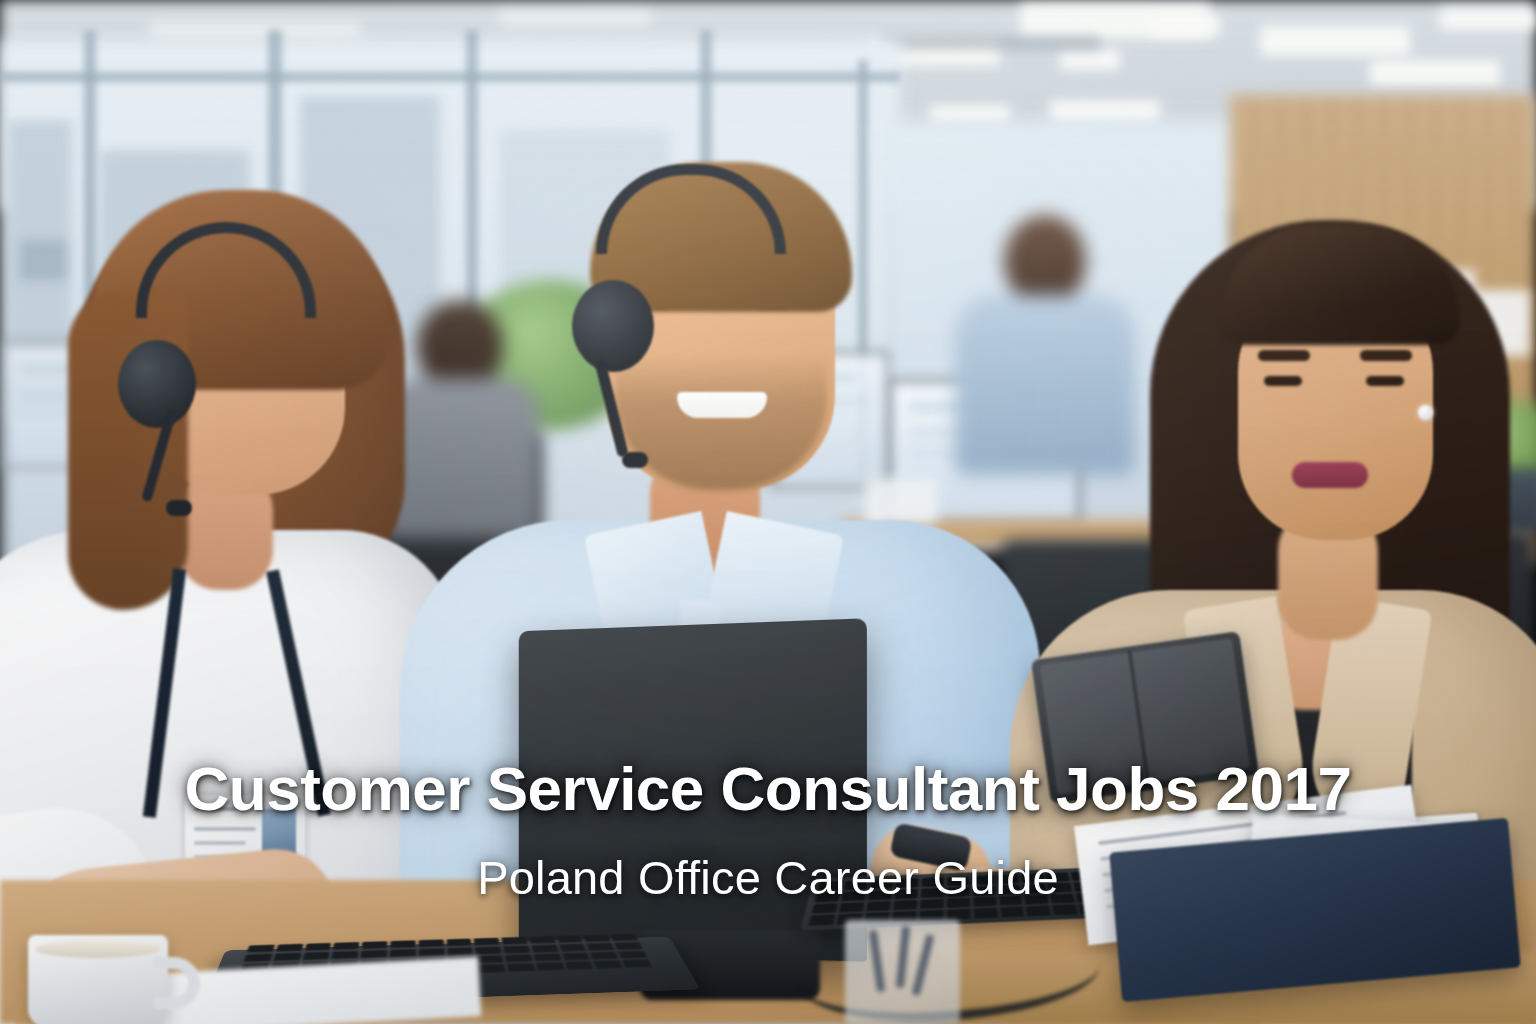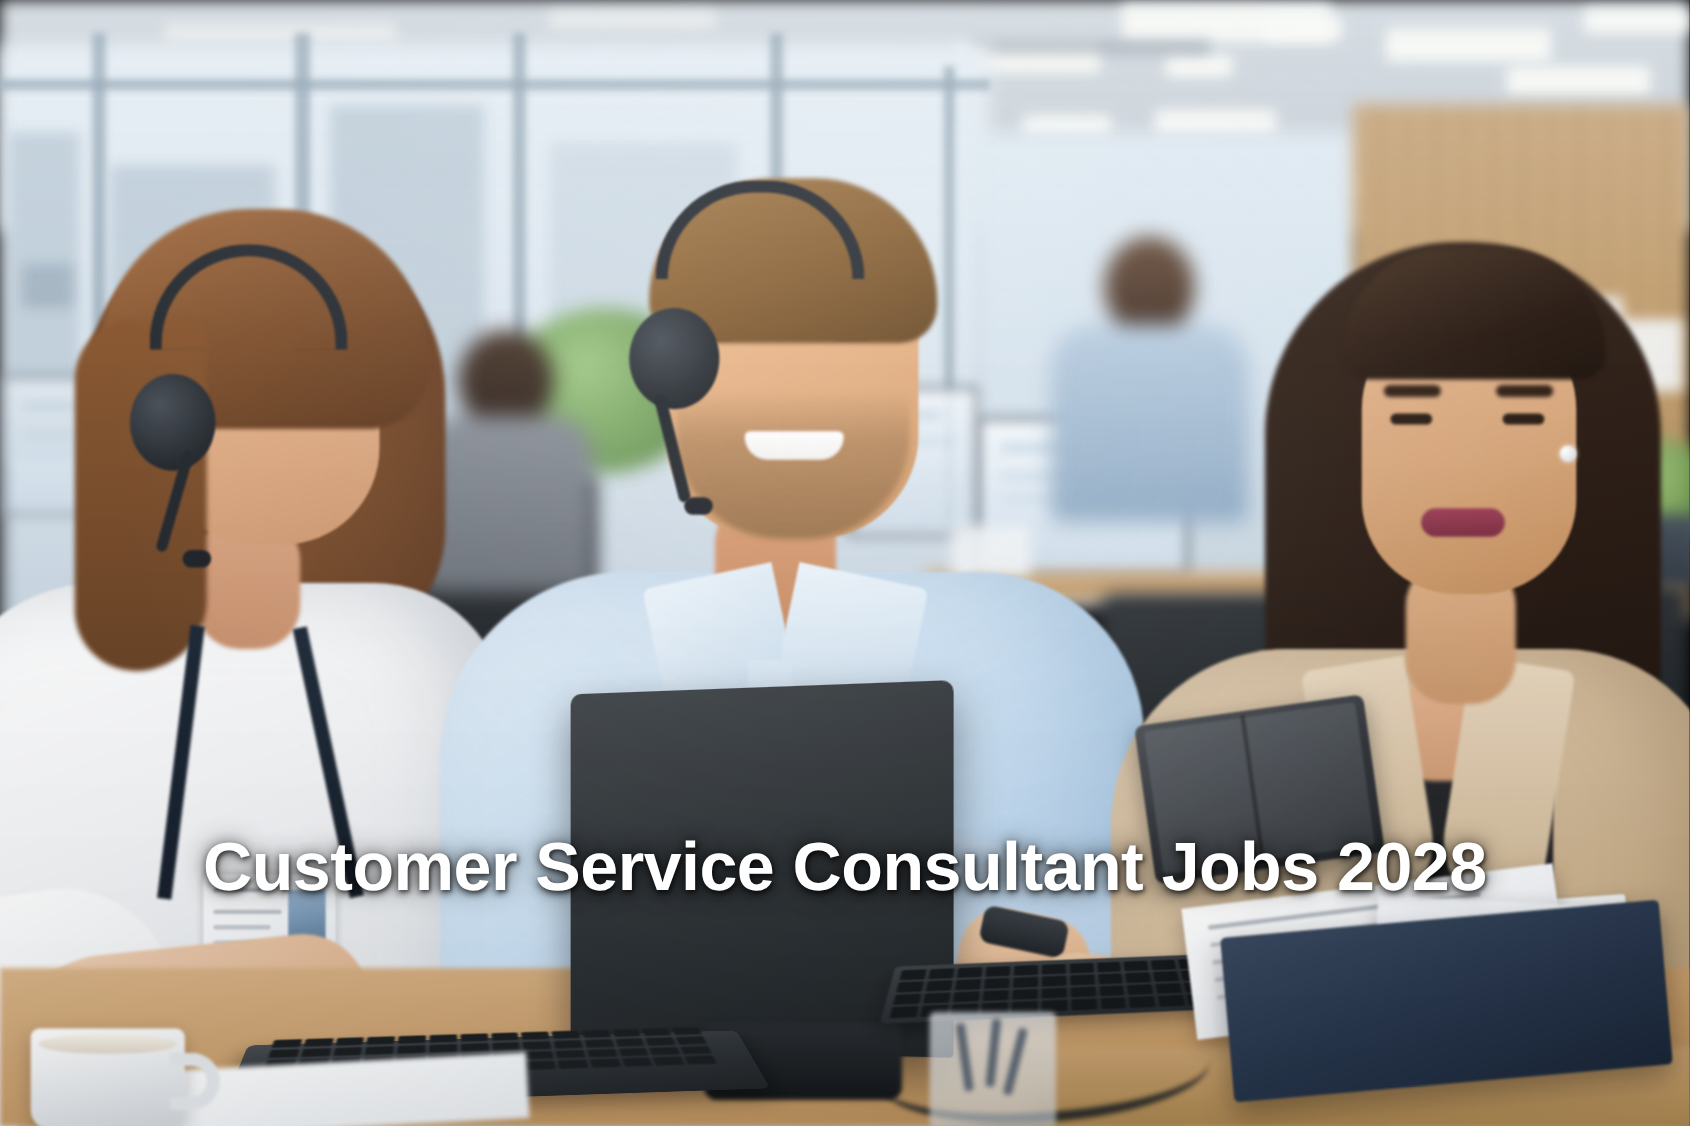--- a/index.html
+++ b/index.html
@@ -848,16 +848,17 @@
 
     <div class="penholder">
       <span class="pen" style="left:28px;top:10px;transform:rotate(-8deg);"></span>
       <span class="pen" style="left:54px;top:6px;transform:rotate(6deg);"></span>
       <span class="pen" style="left:74px;top:14px;transform:rotate(14deg);"></span>
     </div>
 
     <div class="photo-grade"></div>
   </div>
 
-  <div class="overlay-text" id="title-line">Customer Service Consultant Jobs 2028</div>
-
+  <div class="overlay-text" id="title-line">Customer Service Consultant Jobs 2017</div>
+
+  <div class="overlay-text" id="subtitle-line">Poland Office Career Guide</div>
 
 </div>
 
 </body></html>

